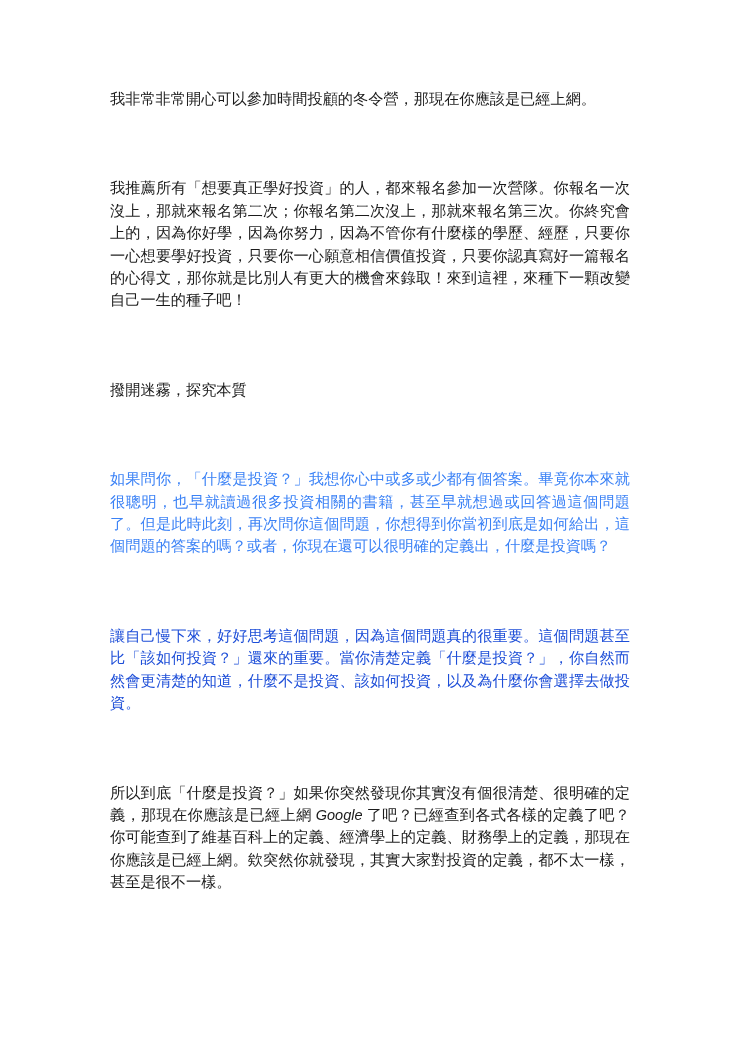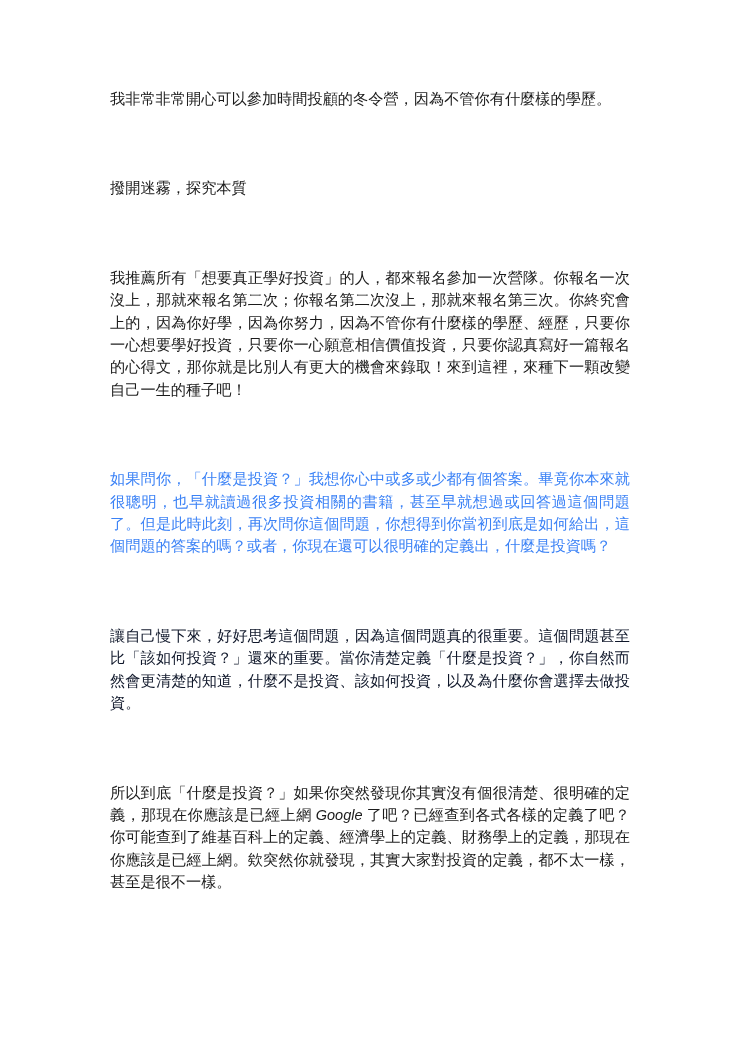--- a/index.html
+++ b/index.html
@@ -42,20 +42,20 @@
     font-family: "Liberation Sans", "DejaVu Sans", sans-serif;
     font-size: 14.5px;
     font-style: italic;
   }
 </style>
 </head>
 <body>
 
 <div class="page" style="background: rgb(255, 255, 255);">
   <div class="content" id="doc-body">
-      <p class="para body" style="color: rgb(27, 27, 27);"><span class="cjk">我非常非常開心可以參加時間投顧的冬令營，因為不管你有什麼樣的學歷。</span></p>
+      <p class="para body" style="color: rgb(27, 27, 27);"><span class="cjk">我非常非常開心可以參加時間投顧的冬令營，那現在你應該是已經上網。</span></p>
+      <p class="para body" style="color: rgb(27, 27, 27);"><span class="cjk">我推薦所有「想要真正學好投資」的人，都來報名參加一次營隊。你報名一次沒上，那就來報名第二次；你報名第二次沒上，那就來報名第三次。你終究會上的，因為你好學，因為你努力，因為不管你有什麼樣的學歷、經歷，只要你一心想要學好投資，只要你一心願意相信價值投資，只要你認真寫好一篇報名的心得文，那你就是比別人有更大的機會來錄取！來到這裡，來種下一顆改變自己一生的種子吧！</span></p>
       <p class="para heading" style="color: rgb(27, 27, 27);"><span class="cjk">撥開迷霧，探究本質</span></p>
-      <p class="para body" style="color: rgb(27, 27, 27);"><span class="cjk">我推薦所有「想要真正學好投資」的人，都來報名參加一次營隊。你報名一次沒上，那就來報名第二次；你報名第二次沒上，那就來報名第三次。你終究會上的，因為你好學，因為你努力，因為不管你有什麼樣的學歷、經歷，只要你一心想要學好投資，只要你一心願意相信價值投資，只要你認真寫好一篇報名的心得文，那你就是比別人有更大的機會來錄取！來到這裡，來種下一顆改變自己一生的種子吧！</span></p>
       <p class="para body" style="color: #3b82f6;"><span class="cjk">如果問你，「什麼是投資？」我想你心中或多或少都有個答案。畢竟你本來就很聰明，也早就讀過很多投資相關的書籍，甚至早就想過或回答過這個問題了。但是此時此刻，再次問你這個問題，你想得到你當初到底是如何給出，這個問題的答案的嗎？或者，你現在還可以很明確的定義出，什麼是投資嗎？</span></p>
-      <p class="para body" style="color: #0f172a;"><span class="cjk">讓自己慢下來，好好思考這個問題，因為這個問題真的很重要。這個問題甚至比「該如何投資？」還來的重要。當你清楚定義「什麼是投資？」，你自然而然會更清楚的知道，什麼不是投資、該如何投資，以及為什麼你會選擇去做投資。</span></p>
+      <p class="para body" style="color: #1d4ed8;"><span class="cjk">讓自己慢下來，好好思考這個問題，因為這個問題真的很重要。這個問題甚至比「該如何投資？」還來的重要。當你清楚定義「什麼是投資？」，你自然而然會更清楚的知道，什麼不是投資、該如何投資，以及為什麼你會選擇去做投資。</span></p>
       <p class="para body" style="color: rgb(27, 27, 27);"><span class="cjk">所以到底「什麼是投資？」如果你突然發現你其實沒有個很清楚、很明確的定義，那現在你應該是已經上網 </span><span class="latin">Google</span><span class="cjk"> 了吧？已經查到各式各樣的定義了吧？你可能查到了維基百科上的定義、經濟學上的定義、財務學上的定義，那現在你應該是已經上網。欸突然你就發現，其實大家對投資的定義，都不太一樣，甚至是很不一樣。</span></p>
     </div>
 </div>
 
 </body></html>

